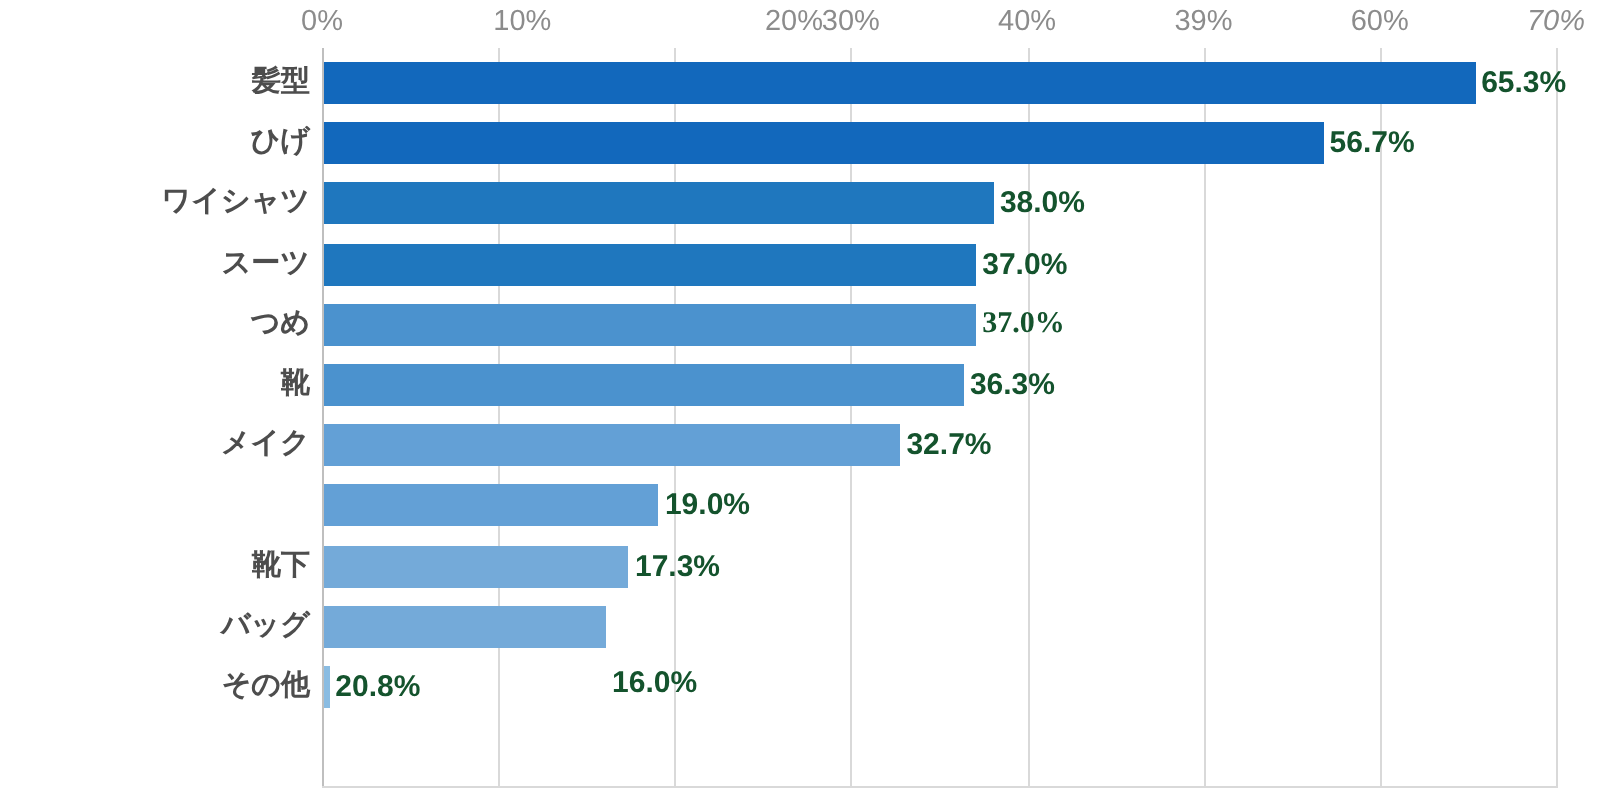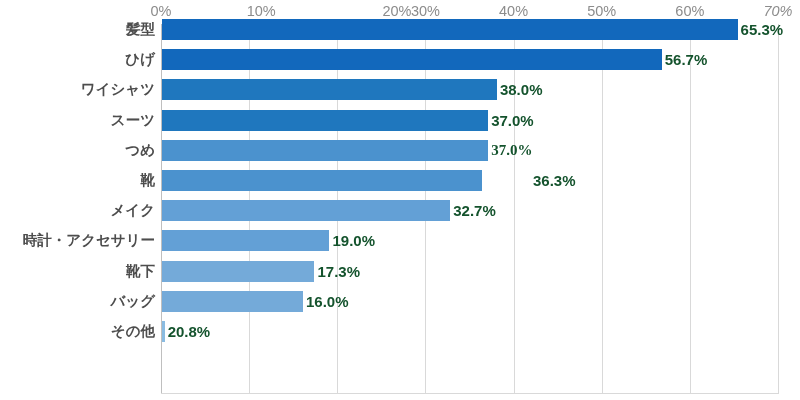--- a/index.html
+++ b/index.html
@@ -68,21 +68,21 @@
     right: 0;
     bottom: 0;
     height: 1px;
     background: #d9d9d9;
   }
 
   
   #rows-layer {
     position: absolute;
     left: 0;
-    top: 12px;
+    top: 24px;
     width: 696px;
     height: 370px;
   }
   .bar-row {
     position: absolute;
     left: 0;
     width: 800px;
     height: 21px;
     display: block;
   }
@@ -122,21 +122,21 @@
 <body>
 
 <div id="chart-root">
 
   <div id="x-axis-labels">
       <div class="x-tick-label" style="left: 161px;">0%</div>
       <div class="x-tick-label" style="left: 249.143px; margin-left: 12px;">10%</div>
       <div class="x-tick-label" style="left: 349px; margin-left: 48px;">20%</div>
       <div class="x-tick-label" style="left: 425.429px;">30%</div>
       <div class="x-tick-label" style="left: 513.571px;">40%</div>
-      <div class="x-tick-label" style="left: 601.714px;">50%</div>
+      <div class="x-tick-label" style="left: 601.714px;">39%</div>
       <div class="x-tick-label" style="left: 689.857px;">60%</div>
       <div class="x-tick-label" style="left: 778px; font-style: italic;">70%</div>
     </div>
 
   <div id="plot-area">
     <div id="baseline-axis"></div>
     <div id="bottom-axis"></div>
   <div class="gridline" style="left: 88.1429px;"></div>
       <div class="gridline" style="left: 176.286px;"></div>
       <div class="gridline" style="left: 264.429px;"></div>
@@ -168,41 +168,40 @@
         <div class="value-label" style="left: 491.129px;">37.0%</div>
       </div>
       <div class="bar-row" style="top: 127.8px; font-family: Liberation Serif, serif;">
         <div class="cat-label">つめ</div>
         <div class="bar" title="つめ 37.0%" style="width: 326.129px; background: rgb(75, 146, 206);"></div>
         <div class="value-label" style="left: 491.129px;">37.0%</div>
       </div>
       <div class="bar-row" style="top: 158px;">
         <div class="cat-label">靴</div>
         <div class="bar" title="靴 36.3%" style="width: 319.959px; background: rgb(75, 146, 206);"></div>
-        <div class="value-label" style="left: 484.959px; margin-left: 48px;">36.3%</div>
+        <div class="value-label" style="left: 484.959px;">36.3%</div>
       </div>
       <div class="bar-row" style="top: 188.2px;">
         <div class="cat-label">メイク</div>
         <div class="bar" title="メイク 32.7%" style="width: 288.227px; background: rgb(99, 160, 214);"></div>
         <div class="value-label" style="left: 453.227px;">32.7%</div>
       </div>
       <div class="bar-row" style="top: 218.4px;">
-        <div class="cat-label">時計・アクセサリー</div>
         <div class="bar" title="時計・アクセサリー 19.0%" style="width: 167.471px; background: rgb(99, 160, 214);"></div>
         <div class="value-label" style="left: 332.471px;">19.0%</div>
       </div>
       <div class="bar-row" style="top: 248.6px;">
         <div class="cat-label">靴下</div>
         <div class="bar" title="靴下 17.3%" style="width: 152.487px; background: rgb(116, 170, 217);"></div>
         <div class="value-label" style="left: 317.487px;">17.3%</div>
       </div>
       <div class="bar-row" style="top: 278.8px;">
         <div class="cat-label">バッグ</div>
         <div class="bar" title="バッグ 16.0%" style="width: 141.029px; background: rgb(116, 170, 217);"></div>
-        <div class="value-label" style="left: 306.029px;">16.0%</div>
+        <div class="value-label" style="left: 306.029px; margin-top: 28px;">16.0%</div>
       </div>
       <div class="bar-row" style="top: 309px;">
         <div class="cat-label">その他</div>
         <div class="bar" title="その他 0.3%" style="width: 2.64429px; background: rgb(138, 188, 226);"></div>
         <div class="value-label" style="left: 167.644px;">20.8%</div>
       </div>
     </div>
 
 </div>
 

